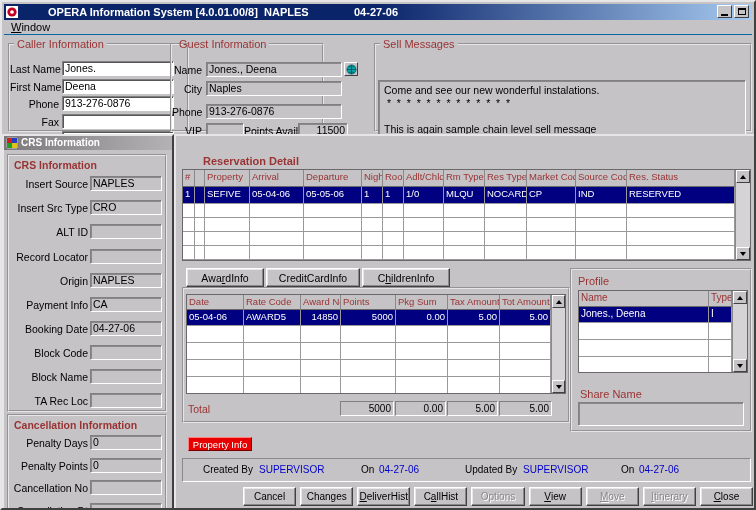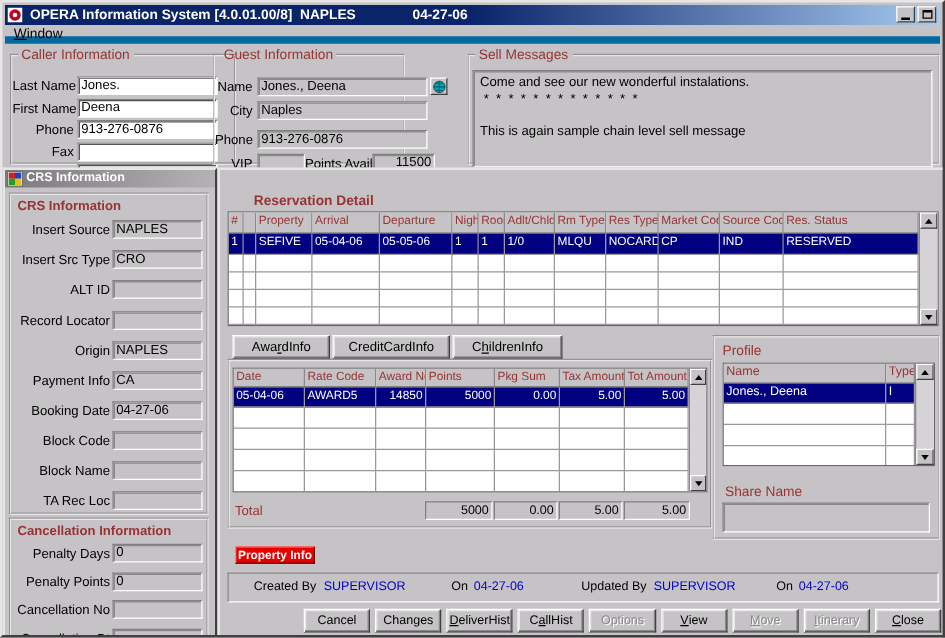--- a/index.html
+++ b/index.html
@@ -9,49 +9,49 @@
     position:relative; width:756px; height:510px; background:#c6c3c6;
     border:2px solid; border-color:#e6e6e6 #404040 #404040 #e6e6e6;
     overflow:hidden; font-size:11px; color:#000;
   }
   
   .titlebar {
     position:absolute; left:2px; top:2px; right:2px; height:16px;
     background:linear-gradient(90deg,#0a246a 0%,#0a246a 50%,#a6caf0 100%);
     color:#fff; font-weight:bold; font-size:11px;
   }
-  .titlebar span { position:absolute; top:2px; white-space:nowrap; }
+  .titlebar span { position:absolute; top:2px; white-space:nowrap;margin-left:24px; }
   .tb-btn {
     position:absolute; top:1px; width:15px; height:13px; background:#c6c3c6;
     border:1px solid; border-color:#fff #404040 #404040 #fff;
     display:flex; align-items:center; justify-content:center;
   }
   .glyph-min { width:7px; height:2px; background:#000; margin-top:6px; }
   .glyph-max { width:8px; height:7px; border:1px solid #000; border-top:2px solid #000; }
   .menubar { position:absolute; left:2px; top:18px; right:2px; height:15px;
-    border-bottom:6px solid #0369a1; background:#c6c3c6; }
+    border-bottom:1px solid #0369a1; background:#c6c3c6; }
   .menubar .mitem { position:absolute; left:7px; top:1px; font-size:11px; }
   
   fieldset { position:absolute; border:2px groove #e8e5e8; }
   legend { color:#993333; font-size:11px; padding:0 3px; margin-left:4px; white-space:nowrap; }
   .frow-label { position:absolute; text-align:right; font-size:10.5px; color:#000; white-space:nowrap; }
   .box {
     position:absolute; height:15px; font-size:10.5px; line-height:13px; padding:0 2px;
     border:1px solid; border-color:#808080 #fff #fff #808080;
     box-shadow:inset 1px 1px 0 #555; overflow:hidden; white-space:nowrap;
   }
   .box.white { background:#fff; }
   .box.gray  { background:#c6c3c6; box-shadow:inset 1px 1px 0 #8a888a; }
   .box.tr { text-align:right; }
   .globe-btn { position:absolute; width:14px; height:14px; background:#c6c3c6;
     border:1px solid; border-color:#fff #404040 #404040 #fff; padding:0; }
   .sellbox {
     position:absolute; border:1px solid; border-color:#808080 #fff #fff #808080;
     box-shadow:inset 1px 1px 0 #8a888a; background:#c6c3c6;
-    padding:3px 5px; font-size:10.5px; line-height:13px;
+    padding:3px 5px; font-size:10.5px; line-height:13px;margin-top:24px;
   }
   .sellbox div { min-height:13px; white-space:pre-wrap; }
   
   .win { position:absolute; background:#c6c3c6; border:2px solid;
     border-color:#e6e6e6 #404040 #404040 #e6e6e6; overflow:hidden; }
   .wtitle { position:relative; height:14px;
     background:linear-gradient(90deg,#7b797b 0%,#b5b2b5 100%);
     color:#fff; font-size:10px; font-weight:bold; line-height:14px;
     padding-left:17px; white-space:nowrap; overflow:hidden; }
   .wicon { position:absolute; left:2px; top:1px; width:12px; height:12px; }
@@ -82,21 +82,21 @@
   
   .tab { position:absolute; height:19px; background:#c6c3c6; font-size:10.5px;
     border:1px solid; border-color:#fff #404040 #404040 #fff;
     box-shadow:inset -1px -1px 0 #8a888a, inset 1px 1px 0 #e8e8e8;
     display:flex; align-items:center; justify-content:center; }
   
   .totbox { position:absolute; height:15px; background:#c6c3c6; text-align:right;
     font-size:10px; line-height:13px; padding:0 2px;
     border:1px solid; border-color:#808080 #fff #fff #808080; }
   
-  .propinfo { position:absolute; background:#e60000; color:#fff; font-size:9.5px; font-weight:bold;
+  .propinfo { position:absolute; background:#e60000; color:#fff; font-size:9.5px; font-weight:normal;
     border:1px solid; border-color:#ff8080 #700000 #700000 #ff8080;
     display:flex; align-items:center; justify-content:center; }
   
   .audit { position:absolute; background:#c6c3c6;
     border:1px solid; border-color:#8a888a #fff #fff #8a888a; }
   .audit span { position:absolute; top:5px; font-size:10px; white-space:nowrap;text-align:center; }
   .audit .blue { color:#0000cc; }
   
   .btnbar { position:absolute; display:flex; gap:4px; }
   .btn { flex:1; height:19px; background:#c6c3c6; font-size:10px; color:#000;

